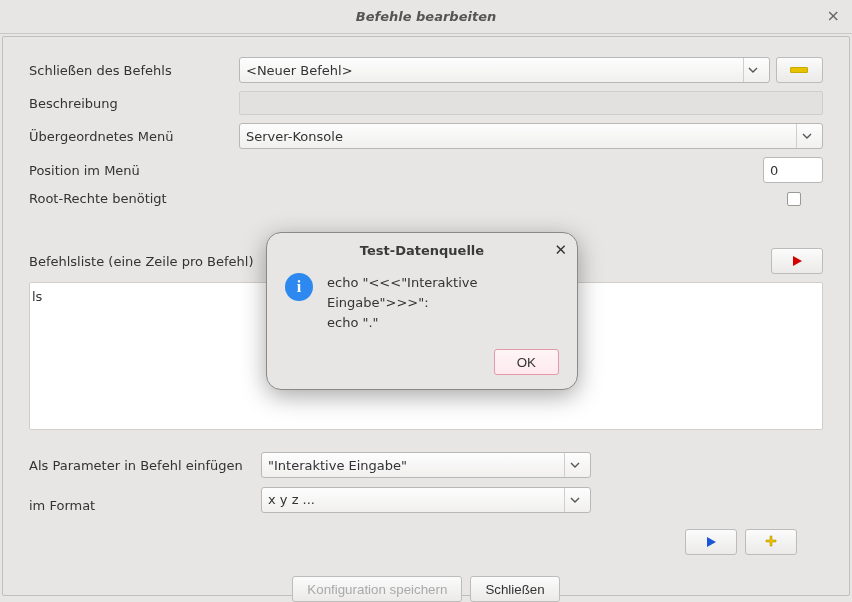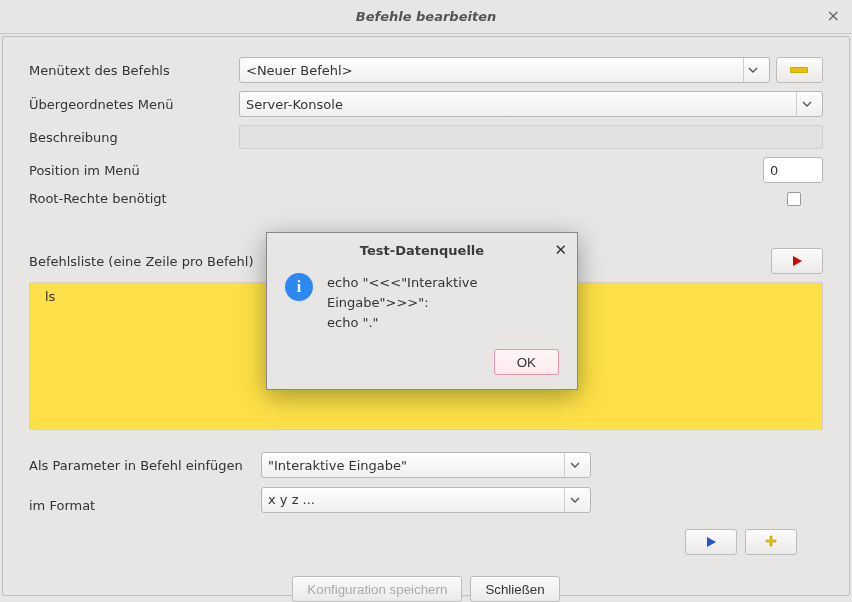--- a/index.html
+++ b/index.html
@@ -30,34 +30,34 @@
 
   .num-input { width:60px; height:26px; border:1px solid #b9b8b6; border-radius:3px; background:#fff; padding:0 6px; display:flex; align-items:center; }
 
   .checkbox { width:14px; height:14px; border:1px solid #9a9996; border-radius:2px; background:#fff; }
 
   .btn { height:26px; border:1px solid #bdbcba; border-radius:3px; background:linear-gradient(#fbfbfb,#ebeae9); display:inline-flex; align-items:center; justify-content:center; padding:0 14px; cursor:pointer; color:#333; }
   .btn.icon { width:52px; padding:0; }
   .btn[disabled] { color:#aaa; cursor:default; }
 
   .textarea {
-    background:#fde047; border:1px solid #cfcecc; border-radius:2px; width:100%; height:148px; padding:6px 15px; color:#333;
+    background:#ffffff; border:1px solid #cfcecc; border-radius:2px; width:100%; height:148px; padding:6px 2px; color:#333;
   }
 
   .spacer-row { height:34px; }
 
   .param-combo { width:330px; }
 
   .footer { display:flex; align-items:center; justify-content:flex-end; gap:8px; padding:8px 26px 2px 26px; }
 
   .bottombar { height:40px; display:flex; align-items:center; justify-content:center; gap:8px; margin-top:2px; }
 
   
   .modal {
-    position:absolute; left:266px; top:232px; width:312px; border:1px solid #8a8987; border-radius:0;
+    position:absolute; left:266px; top:232px; width:312px; border:1px solid #8a8987; border-radius:15px;
     background:#e7e6e5; box-shadow:0 6px 24px rgba(0,0,0,0.35); z-index:50;
   }
   .modal .m-title { height:34px; display:flex; align-items:center; justify-content:center; font-weight:700; color:#3a3a3a; position:relative; border-bottom:0; }
   .modal .m-close { position:absolute; right:10px; top:8px; font-size:15px; color:#333; cursor:pointer; font-weight:bold; }
   .modal .m-body { display:flex; padding:6px 18px 10px 18px; gap:14px; align-items:flex-start; }
   .info-icon { width:28px; height:28px; border-radius:50%; background:#2d89ef; color:#fff; display:flex; align-items:center; justify-content:center; font-weight:900; font-family:Georgia,serif; font-size:16px; flex-shrink:0; }
   .m-text { color:#333; line-height:1.55; }
   .m-foot { display:flex; justify-content:flex-end; padding:6px 18px 14px 18px; }
   .m-foot .btn { border-color:#e59aa8; background:linear-gradient(#fff5f7,#fde9ee); padding:8px 22px; }
 
@@ -70,54 +70,54 @@
 
 <div class="titlebar">
   <span class="title">Befehle bearbeiten</span>
   <span class="close">×</span>
 </div>
 
 <div class="outerpad">
   <div class="panel">
 
     <div class="form-row">
-      <div class="form-label">Menütext des Befehls</div>
+      <div class="form-label">Schließen des Befehls</div>
       <div class="form-field">
         <div class="combo">
           <span class="value">&lt;Neuer Befehl&gt;</span>
           <span class="chev">
               <svg viewBox="0 0 10 10">
                 <path d="M1 3 L5 7 L9 3" fill="none" stroke="#555" stroke-width="1.4"></path>
               </svg>
             </span>
         </div>
         <button class="btn icon" title="rename">
           <span class="rename-icon"></span>
         </button>
       </div>
     </div>
 
     <div class="form-row">
+      <div class="form-label">Beschreibung</div>
+      <div class="form-field">
+        <div class="readonly-input"></div>
+      </div>
+    </div>
+
+    <div class="form-row">
       <div class="form-label">Übergeordnetes Menü</div>
       <div class="form-field">
         <div class="combo">
           <span class="value">Server-Konsole</span>
           <span class="chev">
               <svg viewBox="0 0 10 10">
                 <path d="M1 3 L5 7 L9 3" fill="none" stroke="#555" stroke-width="1.4"></path>
               </svg>
             </span>
         </div>
-      </div>
-    </div>
-
-    <div class="form-row">
-      <div class="form-label">Beschreibung</div>
-      <div class="form-field">
-        <div class="readonly-input"></div>
       </div>
     </div>
 
     <div class="form-row">
       <div class="form-label">Position im Menü</div>
       <div class="form-field" style="justify-content:flex-end;">
         <div class="num-input">
             <span>0</span>
           </div>
       </div>

